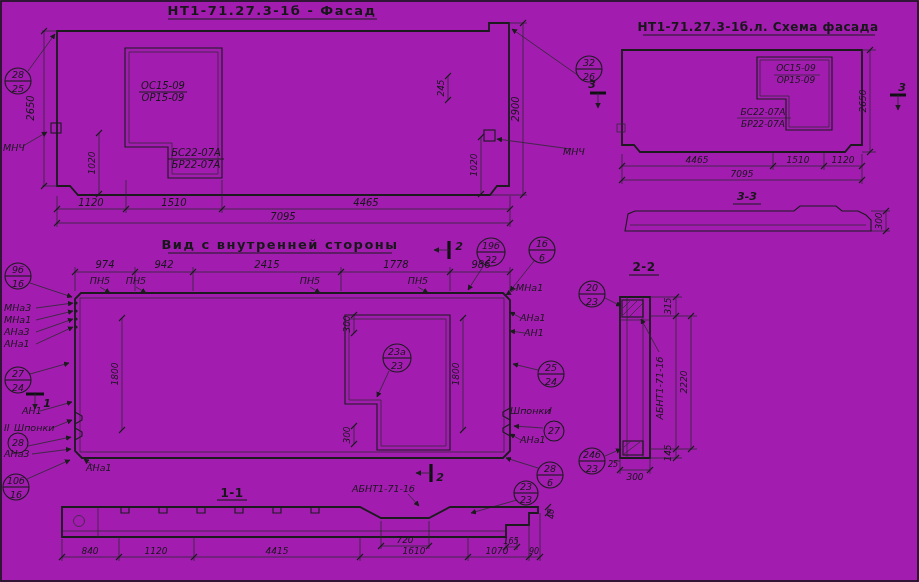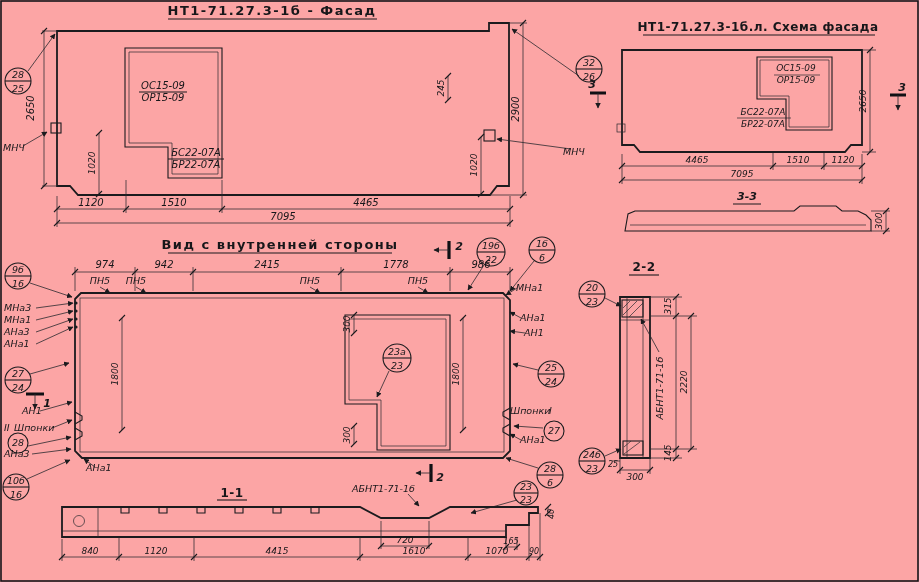--- a/index.html
+++ b/index.html
@@ -1,16 +1,16 @@
 <!DOCTYPE html>
 <html><head>
 <meta charset="utf-8">
 <style>
   html,body{margin:0;padding:0;background:#b9b7b0;}
-  .sheet-wrap{width:919px;height:582px;position:relative;background:#fca5a5;overflow:hidden;}
+  .sheet-wrap{width:919px;height:582px;position:relative;background:#a21caf;overflow:hidden;}
   svg{display:block;}
   text{fill:#17171a;font-family:"DejaVu Sans",sans-serif;}
   .t-title{font-size:13px;font-weight:bold;letter-spacing:1.5px;}
   .t-sub{font-size:12px;font-weight:bold;letter-spacing:0.5px;}
   .t-dim{font-size:10px;font-style:italic;}
   .t-dim-s{font-size:9px;font-style:italic;}
   .t-dim-xs{font-size:8px;font-style:italic;}
   .t-lbl{font-size:9.5px;font-style:italic;}
   .t-mark{font-size:9.5px;font-style:italic;}
   .t-sec{font-size:11px;font-weight:bold;font-style:italic;}

